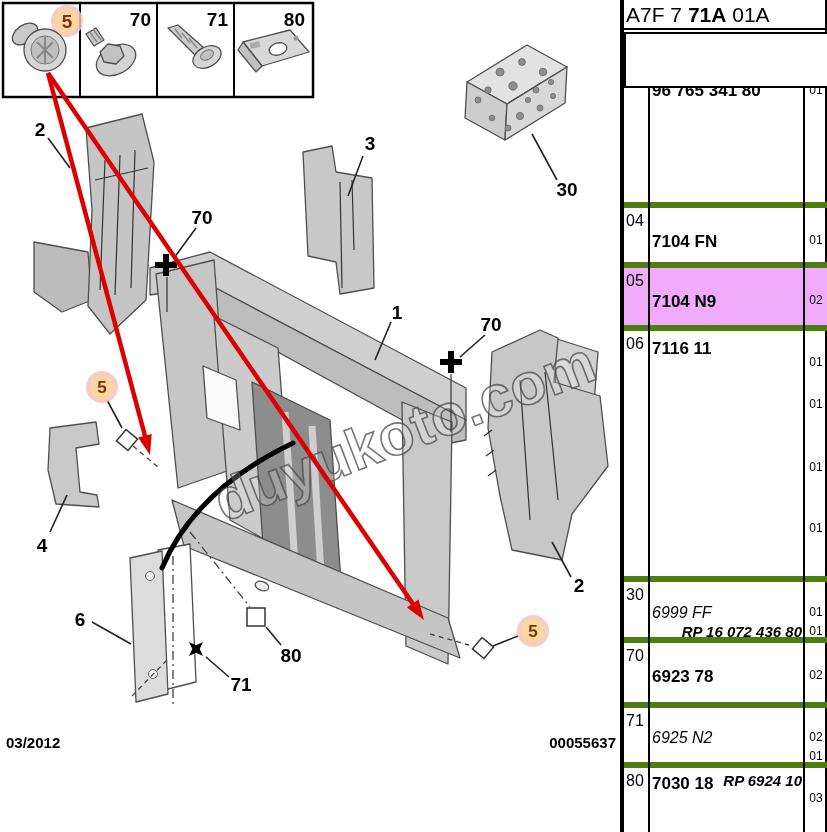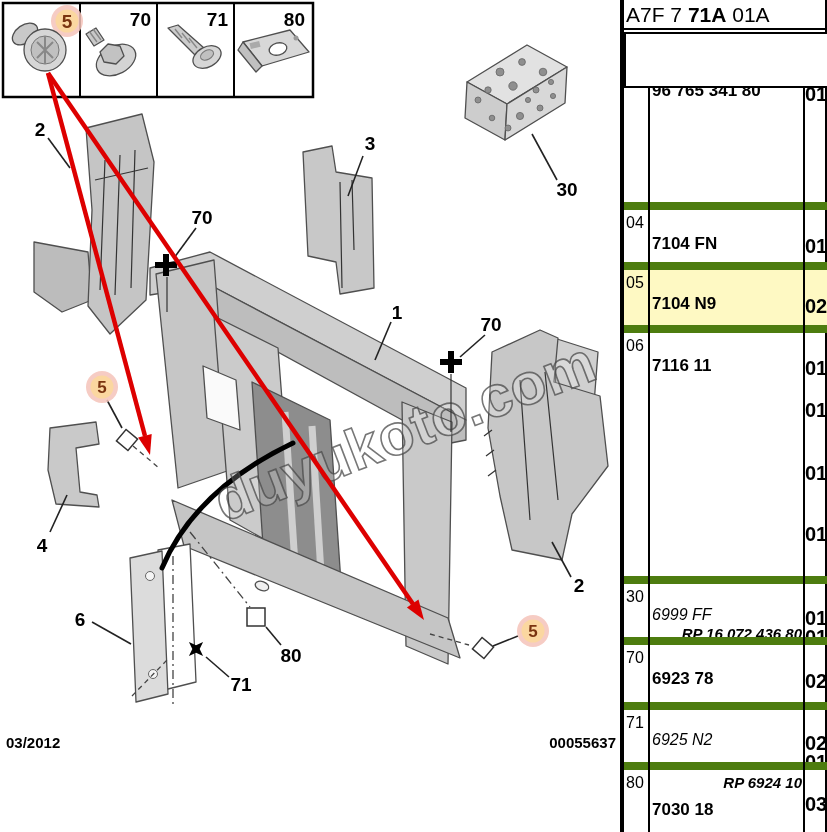--- a/index.html
+++ b/index.html
@@ -11,27 +11,27 @@
   #t-left{left:0;top:0;width:4px;height:832px;}
   #t-right{right:0;top:0;width:2px;height:832px;}
   #t-headline{left:0;top:28px;width:207px;height:2px;}
   #t-col1{left:28px;top:88px;width:2px;height:744px;z-index:3;}
   #t-col2{left:183px;top:88px;width:2px;height:744px;z-index:3;}
   #header-cell{position:absolute;left:6px;top:3px;width:200px;height:25px;font-size:21px;color:#000;white-space:nowrap;}
   #header-cell .b{font-weight:bold;}
   #top-box{position:absolute;left:4px;top:32px;width:203px;height:56px;background:#fff;
     border:2px solid #000;border-right:none;z-index:5;box-sizing:border-box;}
   .trow{position:absolute;left:4px;width:203px;box-sizing:border-box;z-index:1;}
-  .trow.bt{border-top:8px solid #4d7c0f;}
-  .trow.hl{background:#fef9c3;}
+  .trow.bt{border-top:6px solid #4d7c0f;}
+  .trow.hl{background:#f0abfc;}
   .idx{position:absolute;left:2px;top:4px;font-size:16px;color:#000;}
   .ref{position:absolute;left:28px;font-size:17px;font-weight:bold;color:#000;white-space:nowrap;}
   .ref-it{position:absolute;left:28px;font-size:16px;font-style:italic;color:#000;white-space:nowrap;}
   .ref2{position:absolute;right:25px;font-size:15px;font-weight:bold;font-style:italic;color:#000;white-space:nowrap;}
-  .qty{position:absolute;left:180px;width:24px;text-align:center;font-size:20px;color:#000;font-weight:bold;}
+  .qty{position:absolute;left:180px;width:24px;text-align:center;font-size:12px;color:#000;}
   
   #diagram{position:absolute;left:0;top:0;}
   text{font-family:"Liberation Sans",sans-serif;}
   .callout{font-size:19px;font-weight:bold;fill:#000;}
   .legendlbl{font-size:19px;font-weight:bold;fill:#000;}
   .badge-num{font-size:17px;font-weight:bold;fill:#7A3410;}
   .part{stroke:#4f4f4f;stroke-width:1.3;stroke-linejoin:round;}
   .leader{stroke:#222;stroke-width:1.6;fill:none;}
   .thin{stroke:#333;stroke-width:1.2;fill:none;}
   .dashdot{stroke:#444;stroke-width:1.3;fill:none;stroke-dasharray:9 4 2 4;}
@@ -265,21 +265,21 @@
     </div>
 
     <div class="trow bt hl" style="top:262px;height:63px;">
       <span class="idx">05</span>
       <span class="ref" style="top:24px;">7104 N9</span>
       <span class="qty" style="top:25px;">02</span>
     </div>
 
     <div class="trow bt" style="top:325px;height:251px;">
       <span class="idx">06</span>
-      <span class="ref" style="top:23px;">7116 11</span>
+      <span class="ref" style="top:8px;">7116 11</span>
       <span class="qty" style="top:24px;">01</span>
       <span class="qty" style="top:66px;">01</span>
       <span class="qty" style="top:129px;">01</span>
       <span class="qty" style="top:190px;">01</span>
     </div>
 
     <div class="trow bt" style="top:576px;height:61px;">
       <span class="idx">30</span>
       <span class="ref-it" style="top:22px;">6999 FF</span>
       <span class="qty" style="top:23px;">01</span>
@@ -296,17 +296,17 @@
     <div class="trow bt" style="top:702px;height:60px;">
       <span class="idx">71</span>
       <span class="ref-it" style="top:21px;">6925 N2</span>
       <span class="qty" style="top:22px;">02</span>
       <span class="ref2" style="top:40px;margin-top:24px;">RP 6924 10</span>
       <span class="qty" style="top:41px;">01</span>
     </div>
 
     <div class="trow bt" style="top:762px;height:70px;">
       <span class="idx">80</span>
-      <span class="ref" style="top:30px;text-align:center;">7030 18</span>
+      <span class="ref" style="top:6px;text-align:center;">7030 18</span>
       <span class="qty" style="top:23px;">03</span>
     </div>
   </div>
 </div>
 
 </body></html>

